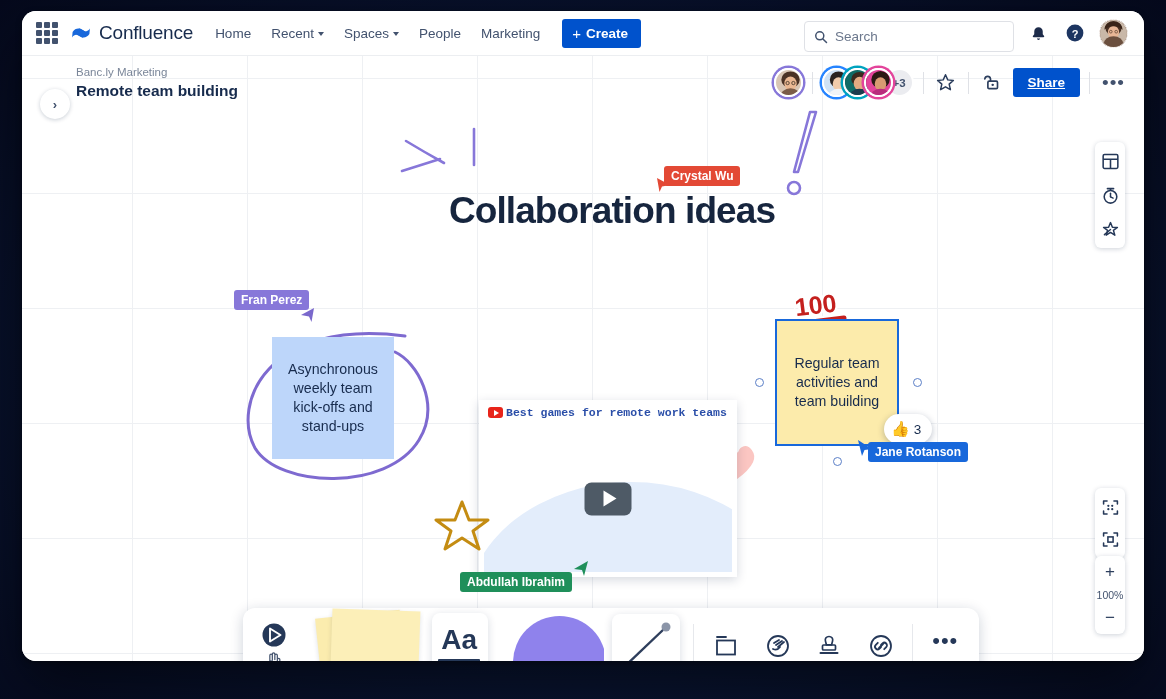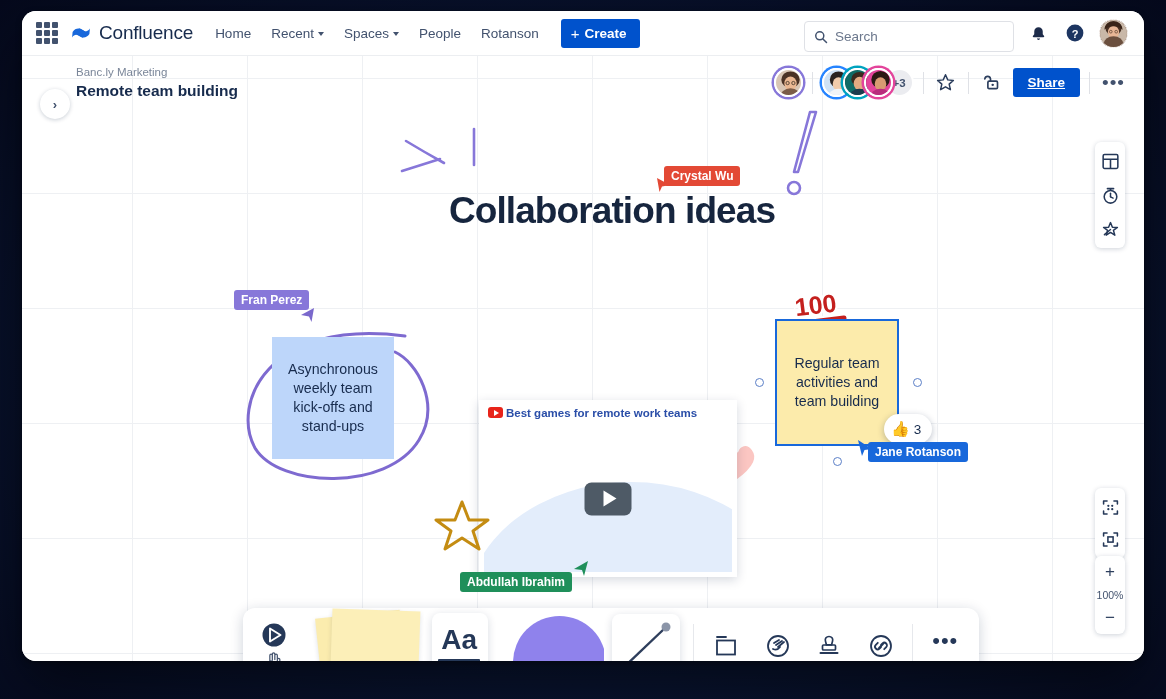--- a/index.html
+++ b/index.html
@@ -171,21 +171,21 @@
   }
   .cursor-arrow { position:absolute; }
 
   
   .video-card {
     position:absolute; left:457px; top:344px; width:258px; height:177px;
     background:#fff; box-shadow:0 3px 10px rgba(9,30,66,.17);
   }
   .video-head {
     height:25px; display:flex; align-items:center; gap:3px; padding:0 9px;
-    font-size:11.5px; color:#2a4ea8; font-weight:600;
+    font-size:11.5px; color:#2a4ea8; font-weight:600;font-family:Liberation Mono, monospace;
   }
   .yt-badge { width:15px;height:11px;background:#e8241a;border-radius:3px;display:flex;align-items:center;justify-content:center;}
   .yt-badge:after{content:"";width:0;height:0;border-left:5px solid #fff;border-top:3px solid transparent;border-bottom:3px solid transparent;margin-left:1px;}
   .video-body {
     position:absolute; left:5px; top:25px; right:5px; bottom:5px;
     background:#fff; overflow:hidden;
   }
   .video-hill {
     position:absolute; left:-18px; bottom:-40px; width:330px; height:130px;
     background:#e3edfb; border-radius:50% 50% 0 0 / 100% 100% 0 0;
@@ -256,21 +256,21 @@
       <span class="caret"></span>
     </div>
     <div class="navlink">
       <span>Spaces</span>
       <span class="caret"></span>
     </div>
     <div class="navlink">
       <span>People</span>
     </div>
     <div class="navlink">
-      <span>Rotanson</span>
+      <span>Marketing</span>
     </div>
 
     <button class="create-btn">
       <span class="plus">+</span>
       <span>Create</span>
     </button>
 
     <div class="topbar-right">
       <div class="searchbox">
         <svg width="14" height="14" viewBox="0 0 16 16">

